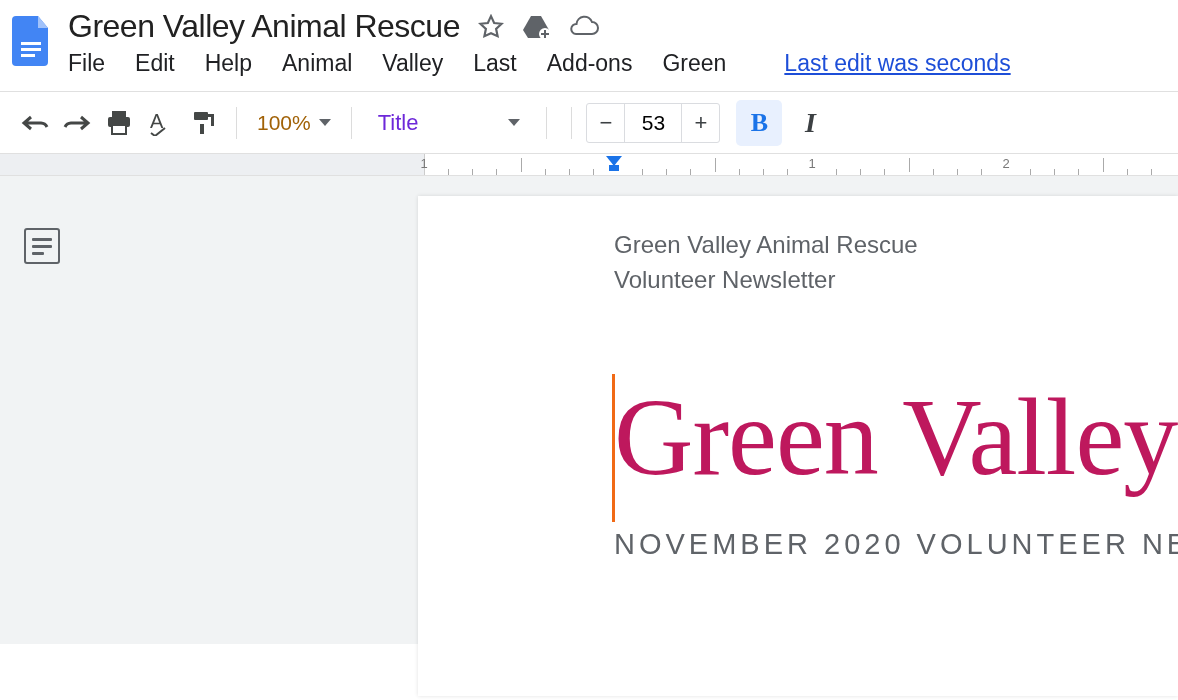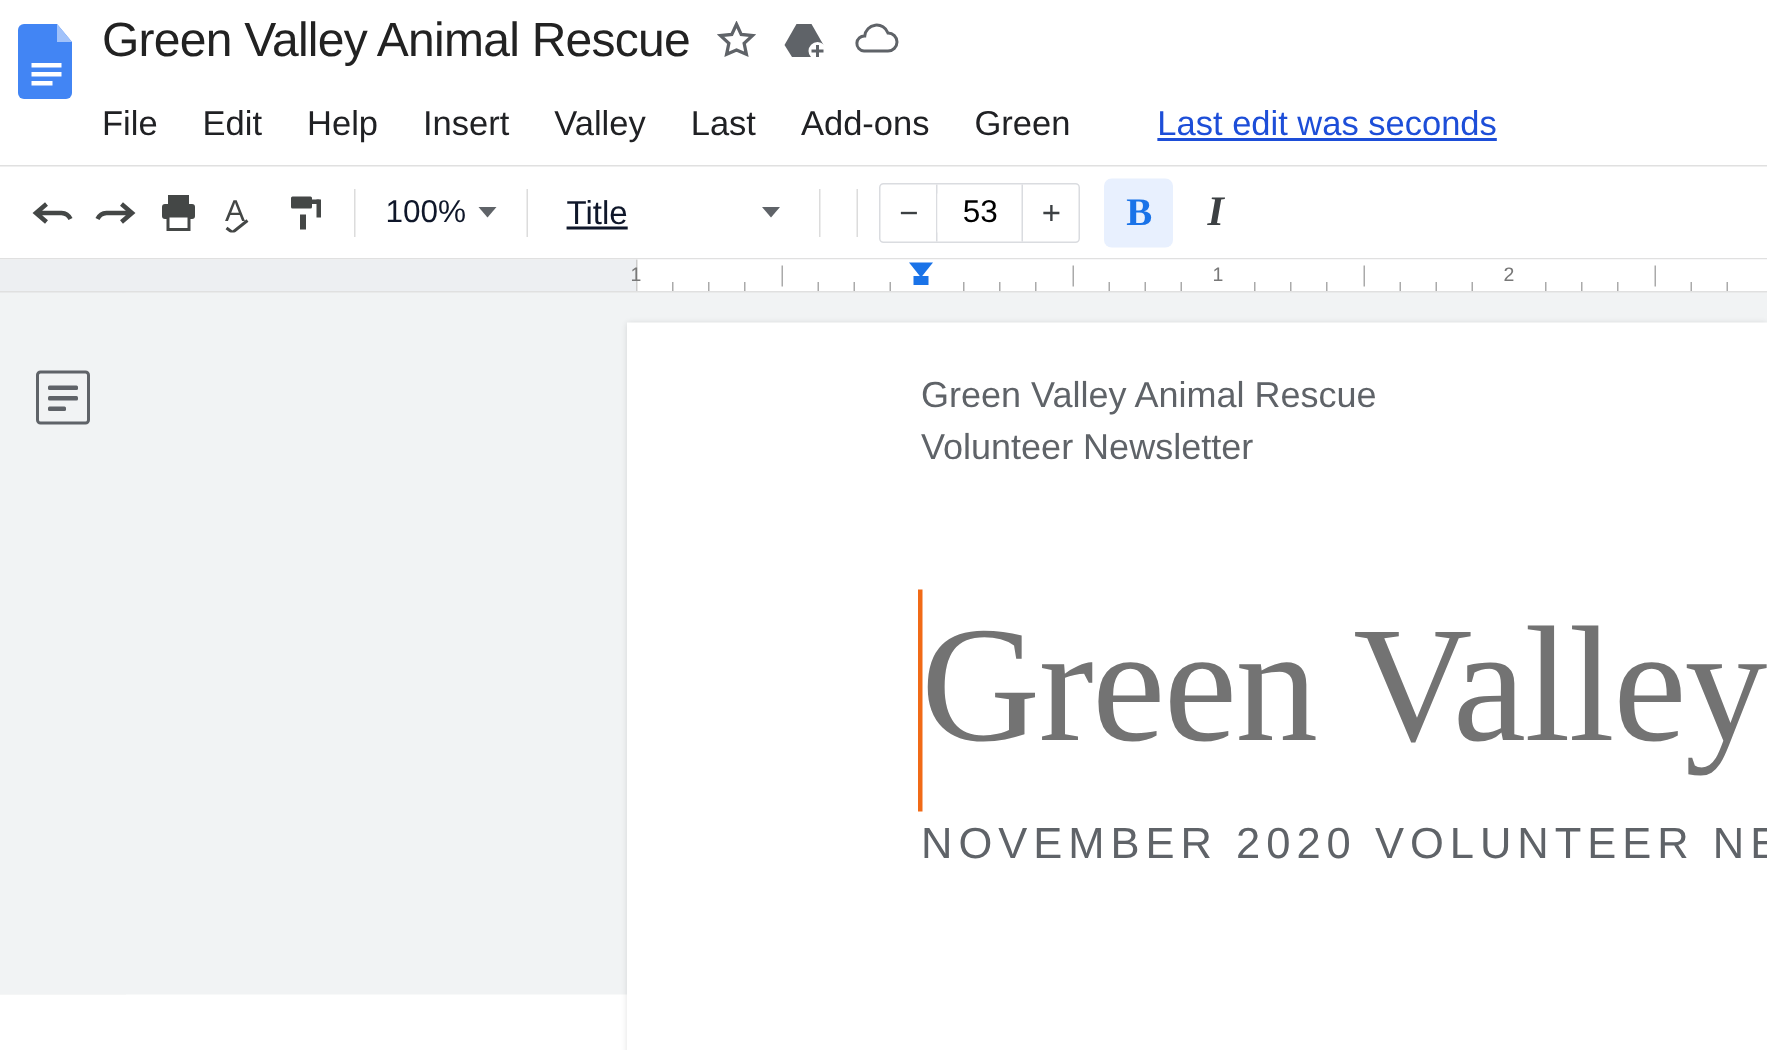--- a/index.html
+++ b/index.html
@@ -3,29 +3,29 @@
 <meta charset="utf-8">
 <style>
   * { box-sizing: border-box; }
   html, body { margin: 0; padding: 0; font-family: Arial, Helvetica, sans-serif; color: #3c4043; background: #fff; width: 1178px; height: 700px; overflow: hidden; }
   .topbar { display: flex; align-items: flex-start; padding: 8px 0 0 8px; }
   .docs-logo { width: 48px; height: 58px; display: flex; align-items: flex-start; justify-content: center; padding-top: 8px; }
   .titleblock { display: flex; flex-direction: column; margin-left: 12px; flex: 1; }
   .titlerow { display: flex; align-items: center; gap: 18px; }
   .doctitle { font-size: 32px; font-weight: 400; color: #222; letter-spacing: -0.5px; }
   .titleicon { color: #5f6368; display: inline-flex; }
-  .menubar { display: flex; align-items: center; gap: 30px; margin-top: 24px; font-size: 23px; color: #202124; }
+  .menubar { display: flex; align-items: center; gap: 30px; margin-top: 5px; font-size: 23px; color: #202124; }
   .menubar .menuitem { cursor: pointer; }
   .lastedit { text-decoration: underline; color: #1d4ed8; cursor: pointer; margin-left: 28px; }
   .divider1 { height: 1px; background: #e0e0e0; margin-top: 14px; }
   .toolbar { display: flex; align-items: center; height: 62px; padding: 0 16px; gap: 4px; border-bottom: 1px solid #e0e0e0; }
   .tbtn { width: 38px; height: 38px; display: inline-flex; align-items: center; justify-content: center; color: #444746; cursor: pointer; border-radius: 4px; }
   .tsep { width: 1px; height: 32px; background: #dcdcdc; margin: 0 10px; }
-  .zoom { display: flex; align-items: center; gap: 8px; padding: 0 6px; cursor: pointer; font-size: 21px; color: #0f172a; }
-  .styleselect { display: flex; align-items: center; gap: 90px; padding: 0 12px; cursor: pointer; font-size: 22px; color: #0f172a; text-decoration: underline; }
+  .zoom { display: flex; align-items: center; gap: 8px; padding: 0 6px; cursor: pointer; font-size: 21px; color: #a16207; }
+  .styleselect { display: flex; align-items: center; gap: 90px; padding: 0 12px; cursor: pointer; font-size: 22px; color: #6d28d9; }
   .fontselect { display: flex; align-items: center; gap: 50px; padding: 0 12px; cursor: pointer; font-size: 22px; color: #3c4043; }
   .fontsize { display: flex; align-items: center; border: 1px solid #dadce0; border-radius: 3px; height: 40px; }
   .fontsize .step { width: 38px; height: 100%; display: flex; align-items: center; justify-content: center; font-size: 22px; color: #3c4043; cursor: pointer; }
   .fontsize .step:first-child { border-right: 1px solid #dadce0; }
   .fontsize .step:last-child { border-left: 1px solid #dadce0; }
   .fontsize input { width: 56px; border: none; text-align: center; font-size: 21px; outline: none; }
   .boldbtn { width: 46px; height: 46px; display: flex; align-items: center; justify-content: center; background: #e8f0fe; border-radius: 5px; color: #1a73e8; font-weight: 700; font-size: 26px; font-family: 'Times New Roman', serif; cursor: pointer; margin-left: 12px; }
   .italicbtn { width: 28px; height: 46px; display:flex; align-items:center; justify-content:center; font-style: italic; font-family: 'Times New Roman', serif; font-size: 28px; font-weight: 600; color: #3c4043; cursor: pointer; margin-left: 10px; }
   .dropdown-caret { width: 0; height: 0; border-left: 6px solid transparent; border-right: 6px solid transparent; border-top: 7px solid #5f6368; }
   .ruler-area { height: 22px; background: #edeff2; position: relative; border-bottom: 1px solid #e0e0e0; }
@@ -37,21 +37,21 @@
   .indent-marker { position: absolute; left: 190px; top: 0; }
   .indent-marker .downtri { width: 0; height: 0; border-left: 8px solid transparent; border-right: 8px solid transparent; border-top: 10px solid #1a73e8; position: absolute; top: 2px; left: -8px; }
   .indent-marker .bar { width: 10px; height: 6px; background: #1a73e8; position: absolute; top: 11px; left: -5px; }
   .workspace { display: flex; height: calc(700px - 232px); background: #f1f3f4; }
   .leftgutter { width: 90px; display: flex; align-items: flex-start; justify-content: center; padding-top: 52px; background: #f1f3f4; }
   .outlinebtn { width: 36px; height: 36px; border: 2px solid #5f6368; border-radius: 3px; display: flex; flex-direction: column; justify-content: center; gap: 4px; padding: 5px 6px; cursor: pointer; }
   .outlinebtn .l { height: 3px; background: #5f6368; border-radius: 1px; }
   .outlinebtn .l.s { width: 60%; }
   .canvas { margin-left: 334px; margin-top: 20px; width: 760px; background: #fff; box-shadow: 0 0 4px rgba(0,0,0,.12); padding: 32px 0 40px 196px; position: relative; height: 500px; }
   .page-header-1 { font-size: 24px; color: #5f6368; line-height: 1.45; }
-  .page-title { font-size: 110px; color: #737373; font-family: 'Comic Sans MS', 'Segoe Script', cursive; font-weight: 400; margin-top: 84px; line-height: 1; letter-spacing: -1px; position: relative; white-space: nowrap; }
+  .page-title { font-size: 110px; color: #be185d; font-family: 'Comic Sans MS', 'Segoe Script', cursive; font-weight: 400; margin-top: 84px; line-height: 1; letter-spacing: -1px; position: relative; white-space: nowrap; }
   .text-cursor { position: absolute; left: -2px; top: -8px; width: 2.5px; height: 148px; background: #f16a16; }
   .page-sub { font-size: 29px; color: #5f6368; letter-spacing: 4px; margin-top: 36px; font-family: Arial, sans-serif; white-space: nowrap; }
 </style>
 </head>
 <body>
 
 <div class="topbar">
   <div class="docs-logo">
     <svg width="40" height="52" viewBox="0 0 40 52">
       <path d="M4 0 h22 l10 12 v34 a4 4 0 0 1 -4 4 H4 a4 4 0 0 1 -4 -4 V4 a4 4 0 0 1 4 -4 z" fill="#4285f4"></path>
@@ -79,21 +79,21 @@
       <span class="titleicon">
         <svg width="32" height="24" viewBox="0 0 32 24" fill="none" stroke="#5f6368" stroke-width="2">
             <path d="M24 19a6 6 0 0 0 0-12 8 8 0 0 0-15.5 2A5 5 0 0 0 8 19h16z"></path>
           </svg>
       </span>
     </div>
     <div class="menubar">
       <span class="menuitem">File</span>
       <span class="menuitem">Edit</span>
       <span class="menuitem">Help</span>
-      <span class="menuitem">Insert</span>
+      <span class="menuitem">Animal</span>
       <span class="menuitem">Valley</span>
       <span class="menuitem">Last</span>
       <span class="menuitem">Add-ons</span>
       <span class="menuitem">Green</span>
       <span class="lastedit">Last edit was seconds</span>
     </div>
   </div>
 </div>
 
 <div class="divider1"></div>

